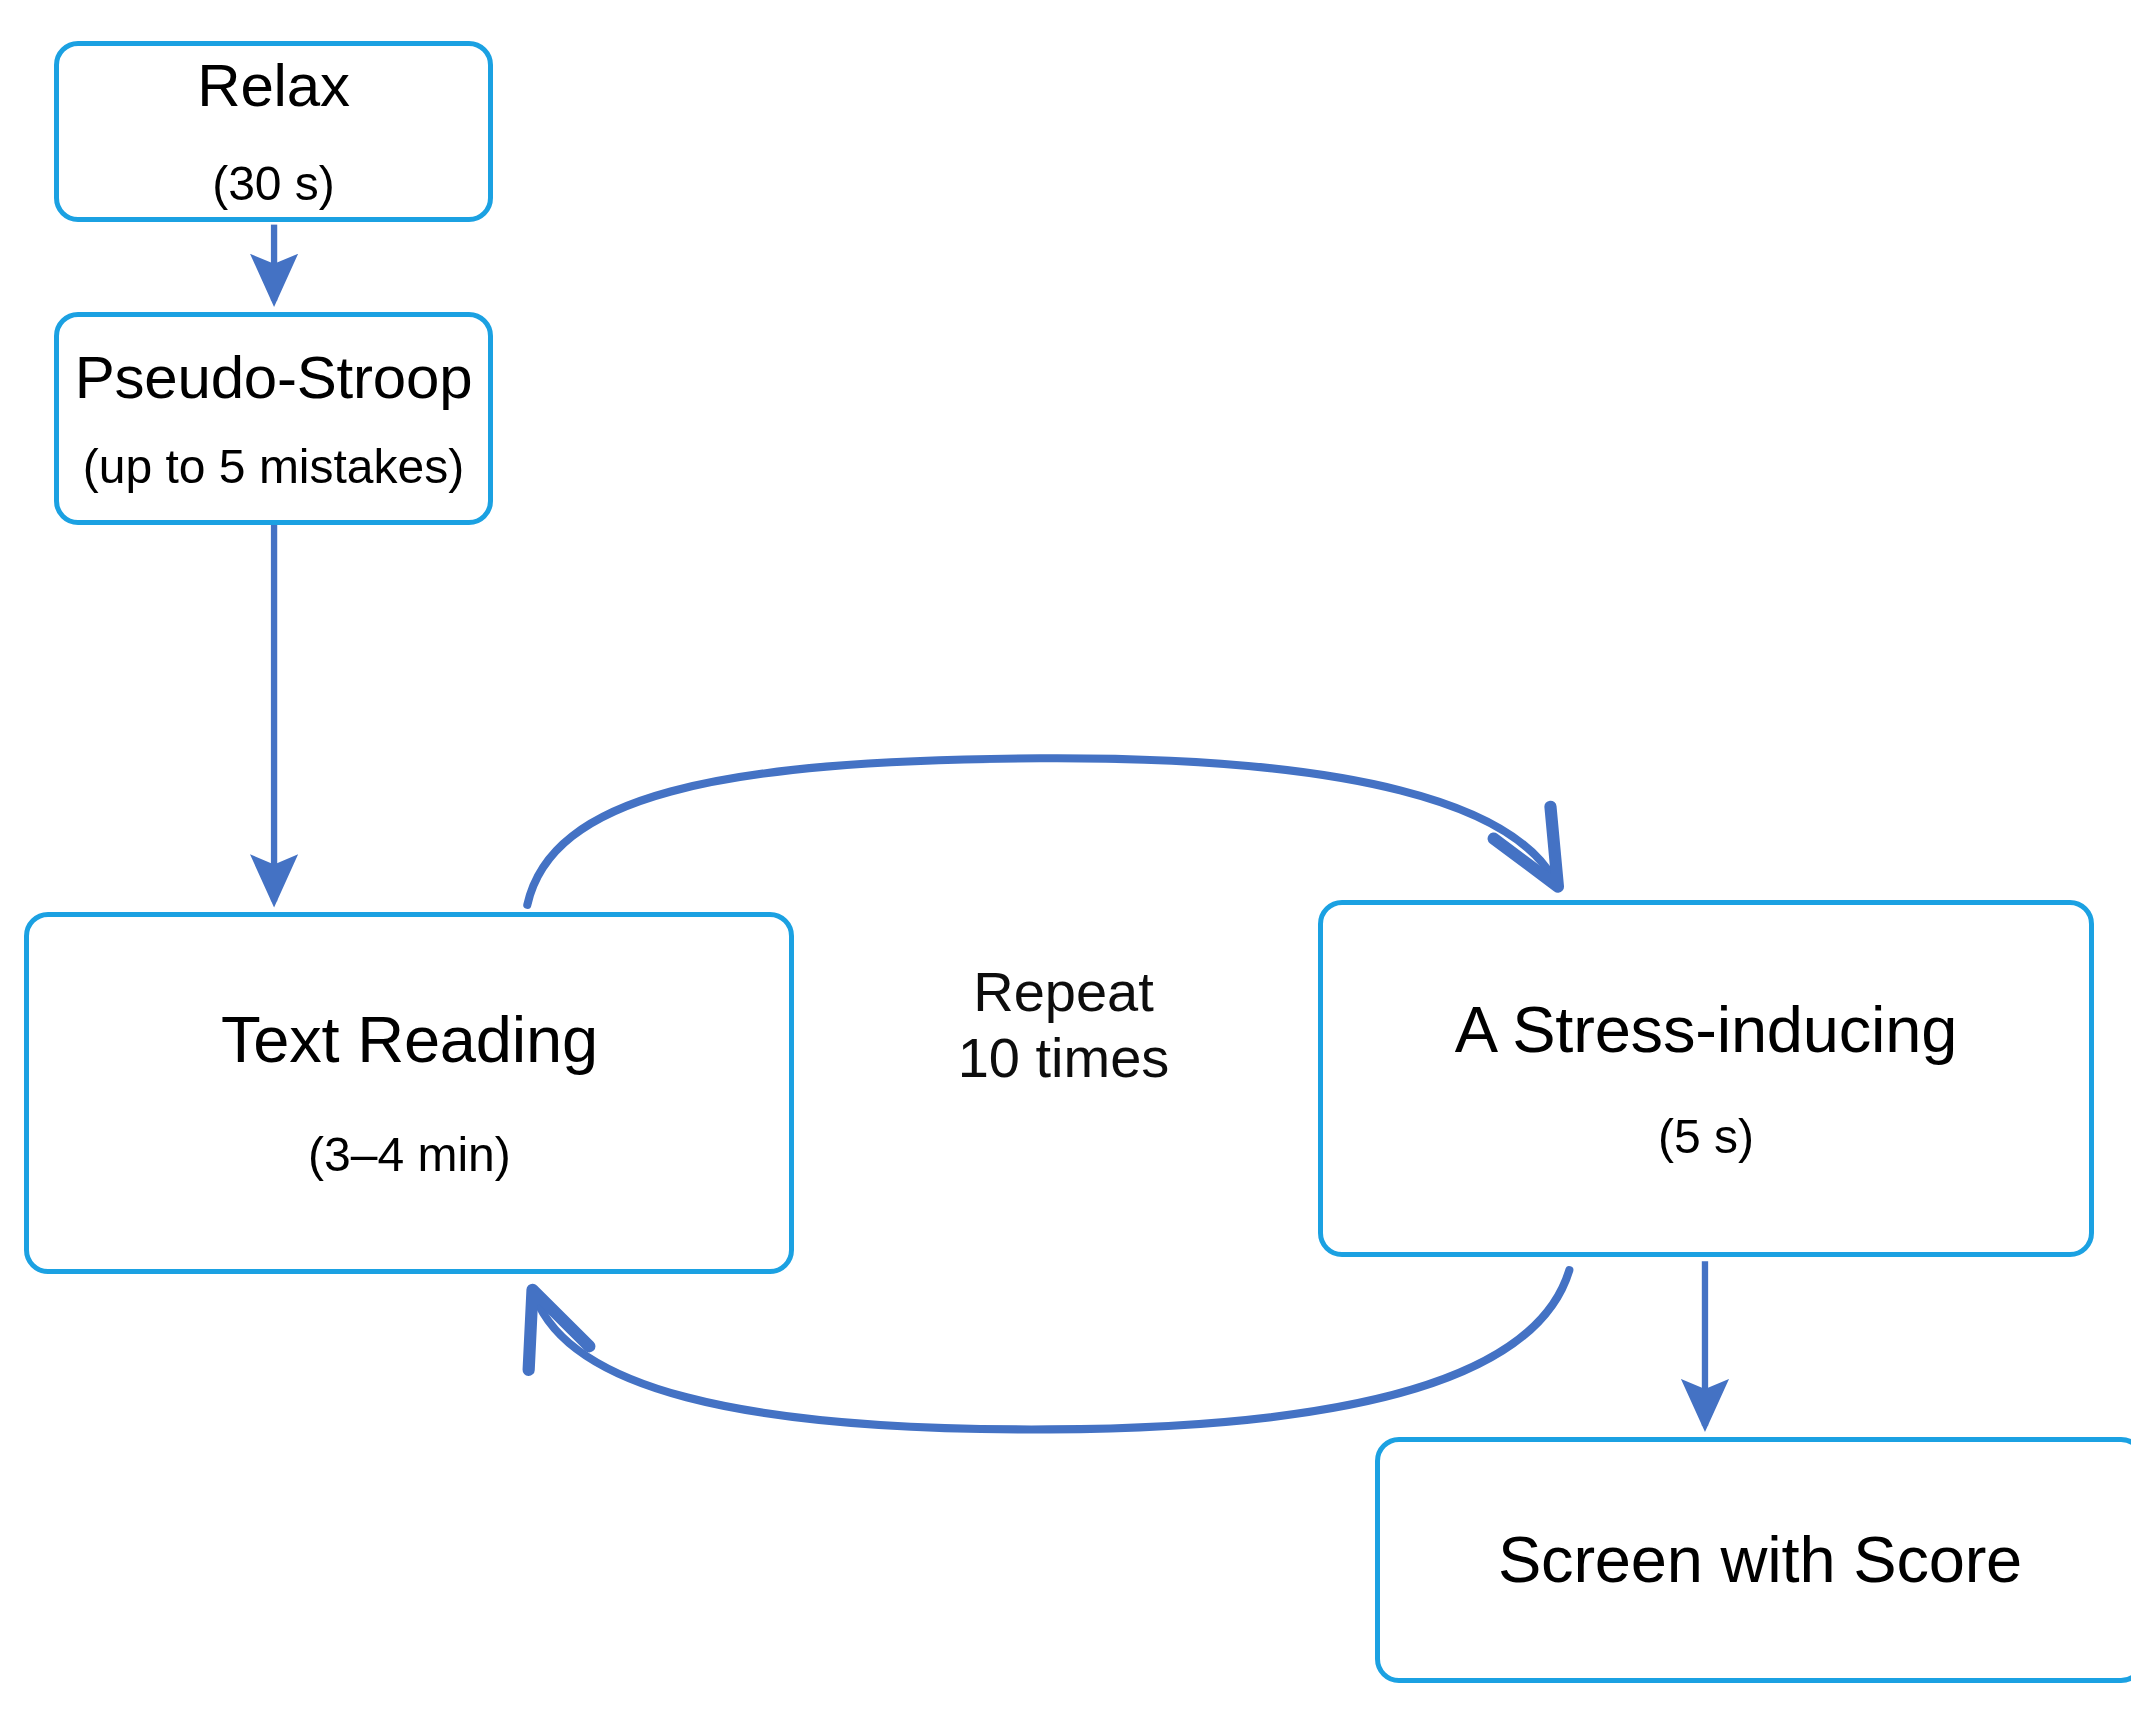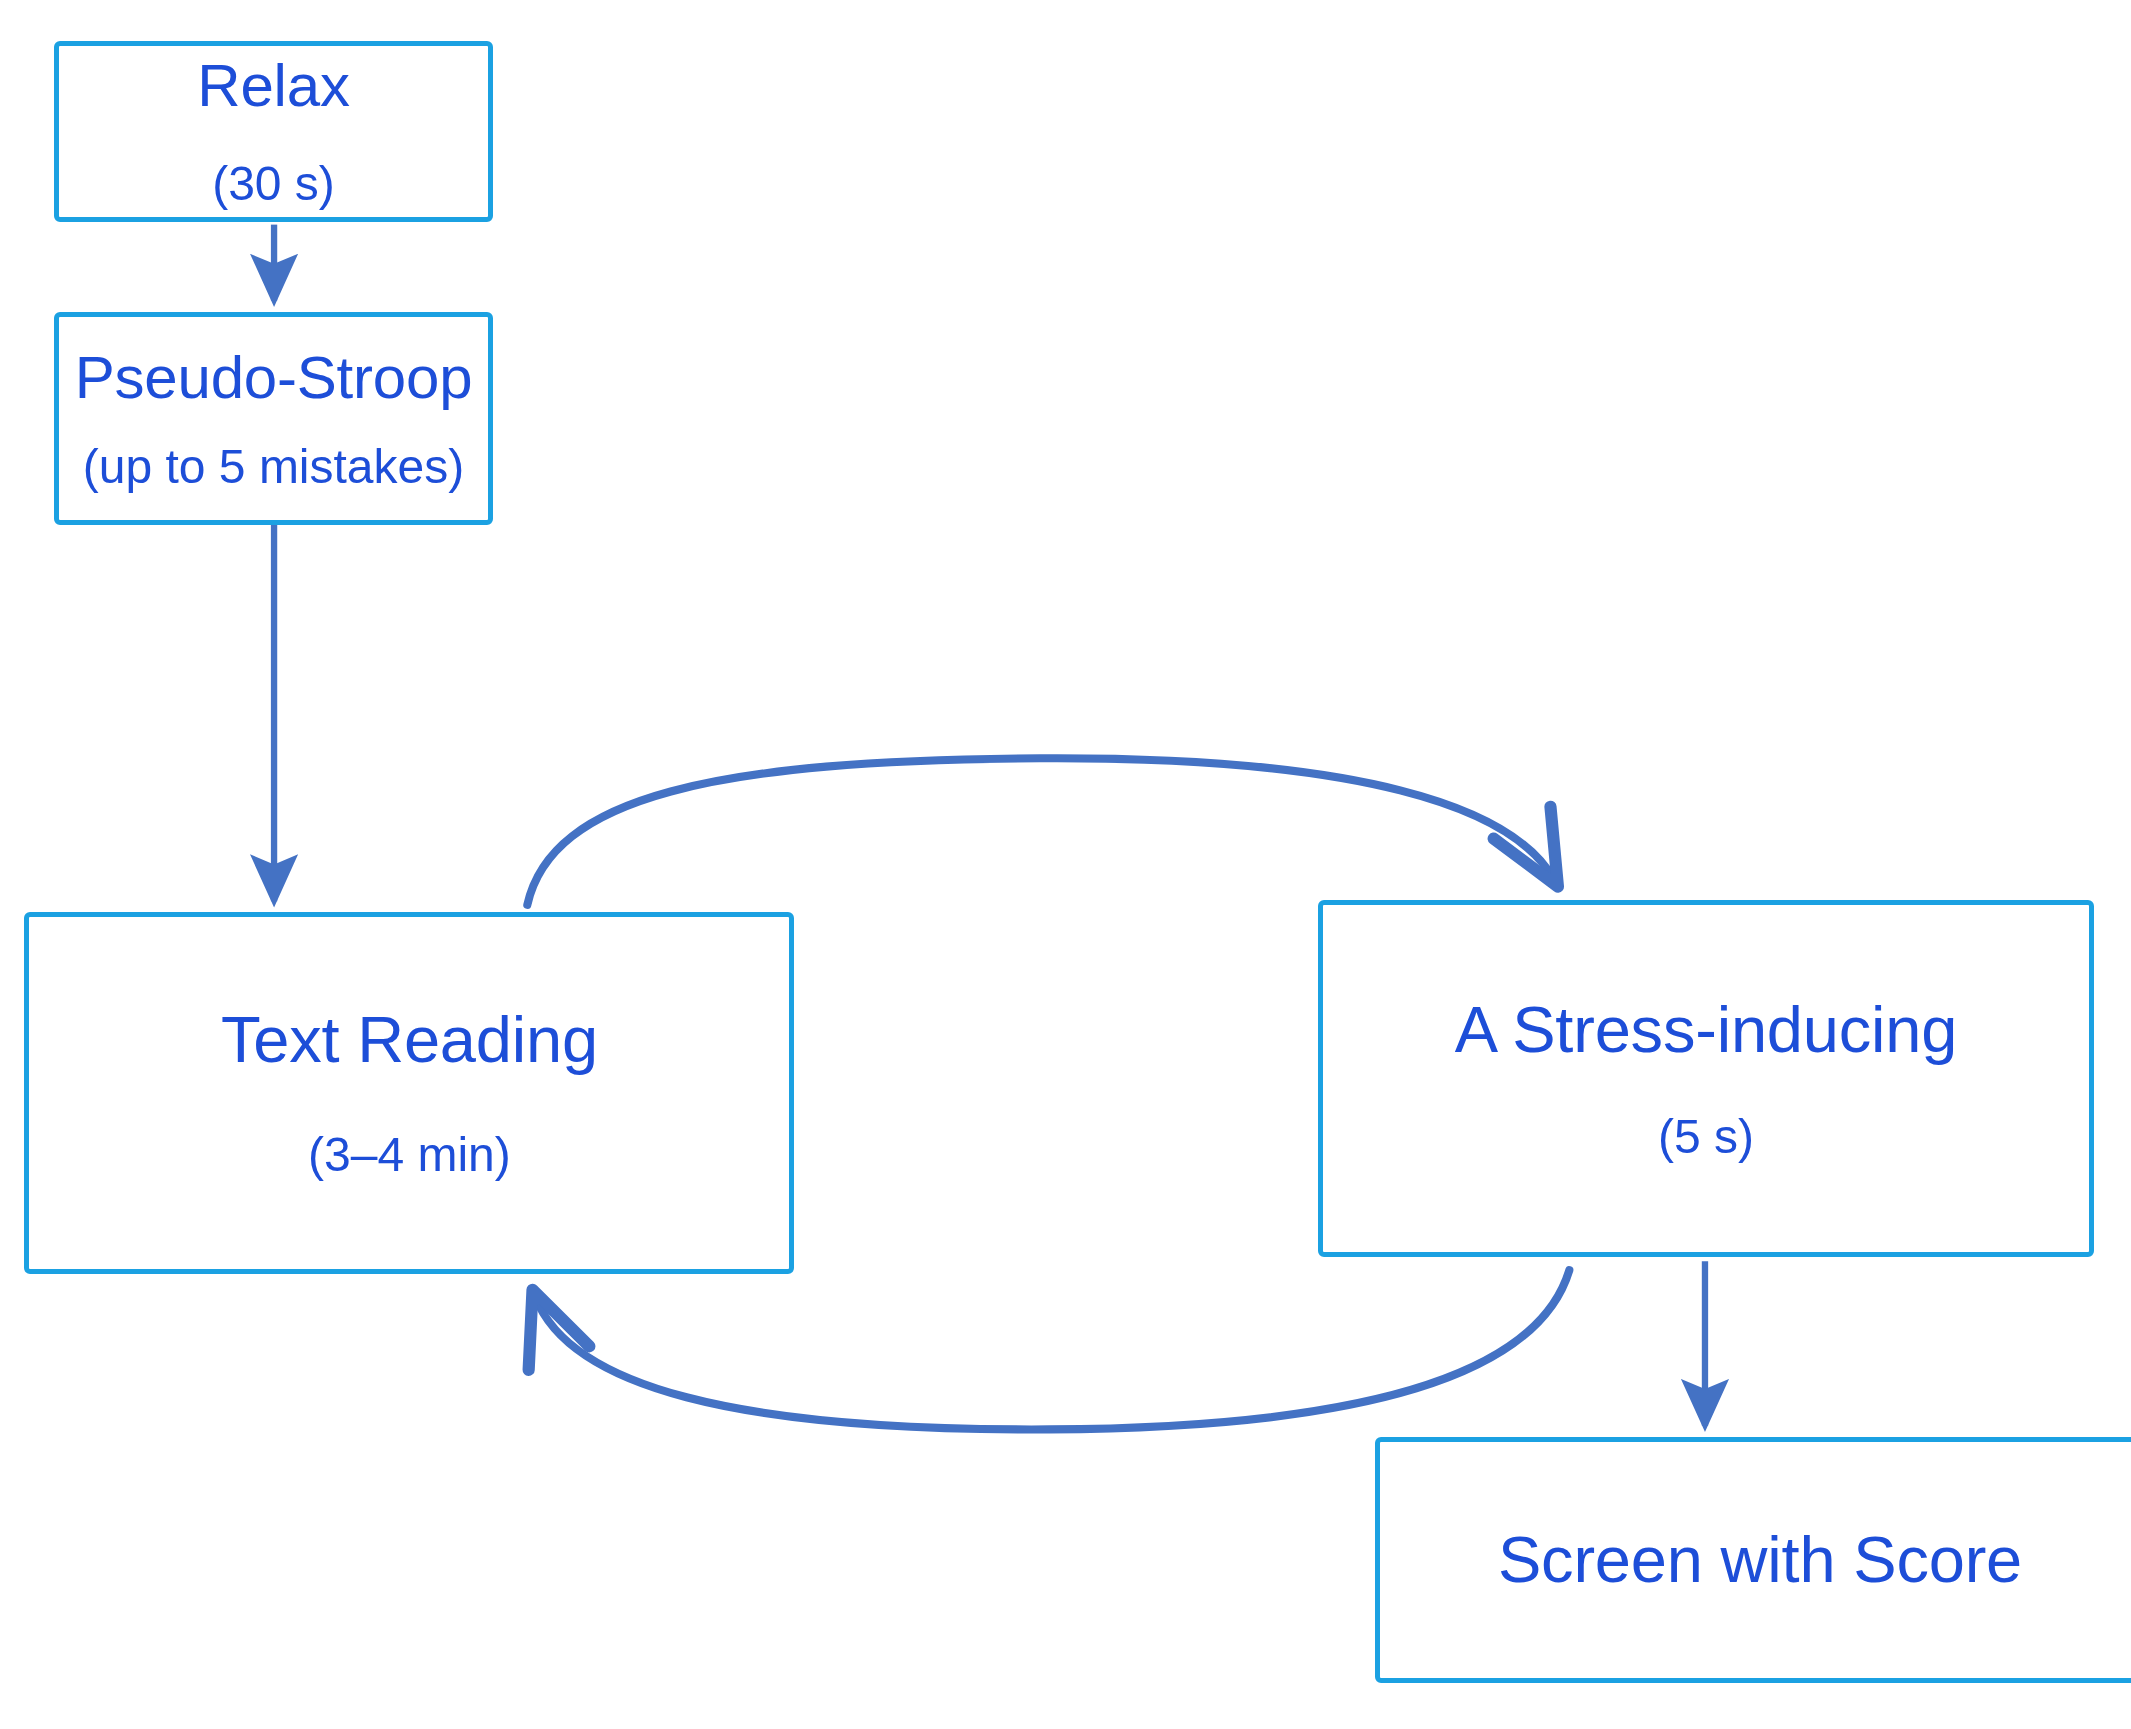--- a/index.html
+++ b/index.html
@@ -10,26 +10,26 @@
     height:1730px;
     background:#ffffff;
     font-family:"Liberation Sans", sans-serif;
     overflow:hidden;
   }
   .node{
     position:absolute;
     box-sizing:border-box;
     background:#ffffff;
     border:5.4px solid #1BA1E2;
-    border-radius:6px;
+    border-radius:24px;
     display:flex;
     flex-direction:column;
     align-items:center;
     justify-content:center;
-    color:#1d4ed8;
+    color:#000000;
     text-align:center;
     z-index:3;
   }
   .node .title{
     font-size:60px;
     line-height:1.12;
     letter-spacing:-0.2px;
     font-weight:400;
   }
   .node .sub{
@@ -123,15 +123,19 @@
     <div class="title">
       <div>A Stress-inducing</div>
     </div>
     <div class="sub">(5 s)</div>
   </div>
 
   <div class="node" id="node-score">
     <div class="title">Screen with Score</div>
   </div>
 
+  <div id="loop-label">
+    <div>Repeat</div>
+    <div>10 times</div>
+  </div>
 
 </div>
 
 
 </body></html>

